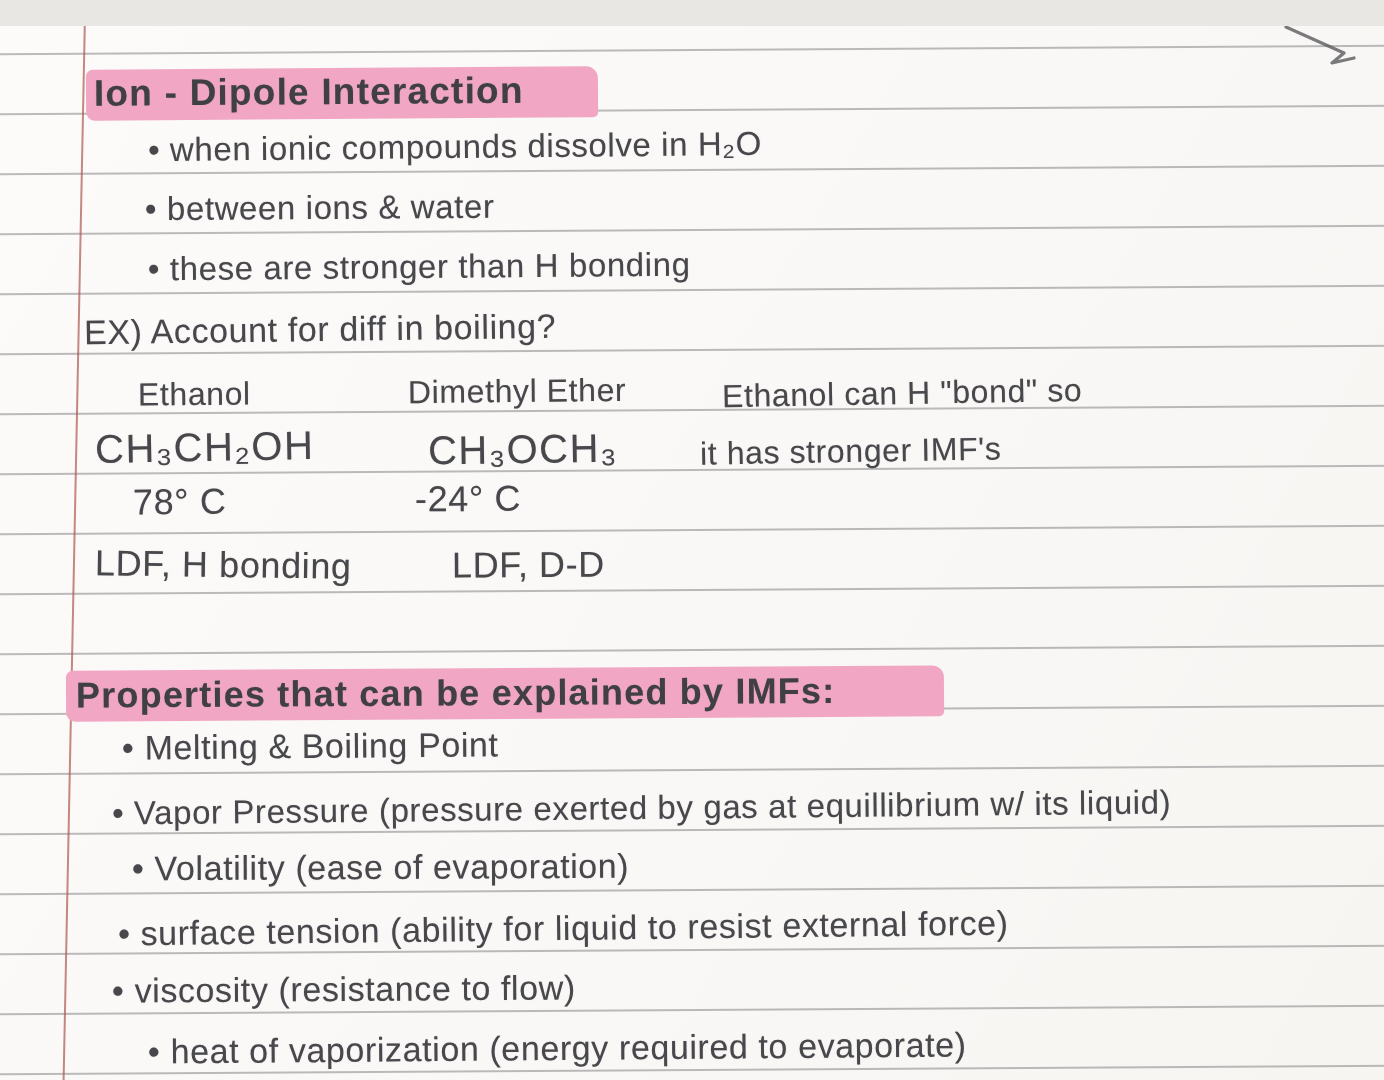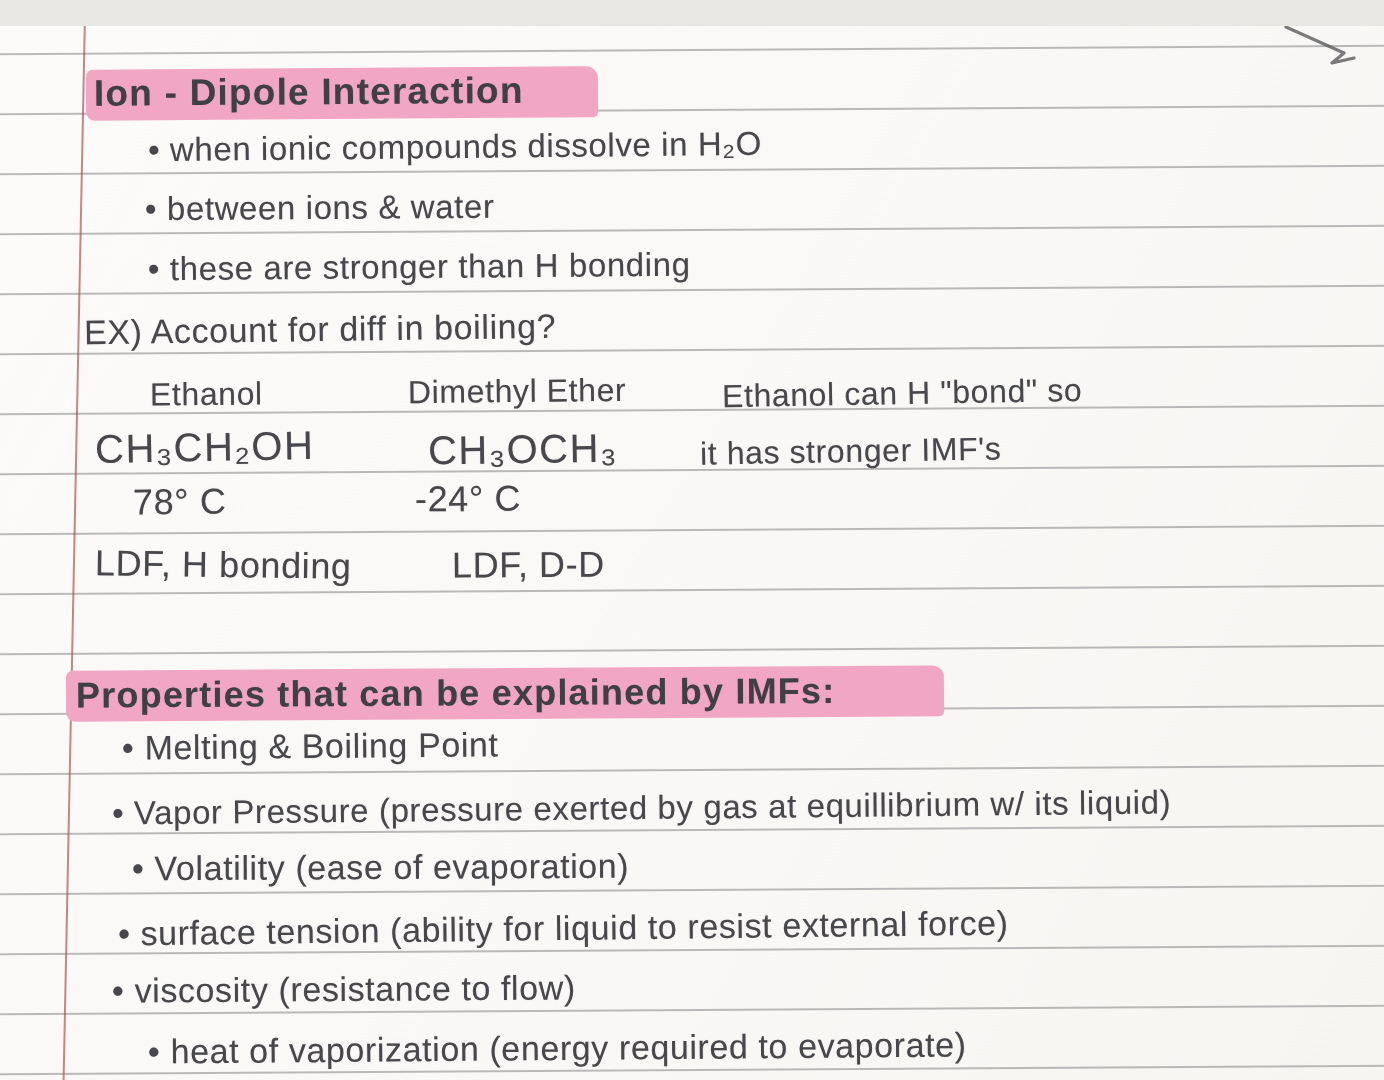--- a/index.html
+++ b/index.html
@@ -75,21 +75,21 @@
               padding:3px 12px 5px 8px; background:#f1a7c4; transform:rotate(-0.4deg);">Ion - Dipole Interaction</div>
 
   <div class="hw" style="left:148px; top:102px; font-size:33px; transform:rotate(-0.6deg);">• when ionic compounds dissolve in H₂O</div>
 
   <div class="hw" style="left:145px; top:163px; font-size:33px; transform:rotate(-0.4deg);">• between ions &amp; water</div>
 
   <div class="hw" style="left:148px; top:222px; font-size:33px; transform:rotate(-0.5deg);">• these are stronger than H bonding</div>
 
   <div class="hw" style="left:84px; top:284px; font-size:34px; transform:rotate(-0.8deg);">EX) Account for diff in boiling?</div>
 
-  <div class="hw" style="left:150px; top:350px; font-size:32px; transform:rotate(-0.5deg);">Ethanol</div>
+  <div class="hw" style="left:138px; top:350px; font-size:32px; transform:rotate(-0.5deg);">Ethanol</div>
   <div class="hw" style="left:408px; top:347px; font-size:32px; transform:rotate(-0.6deg);">Dimethyl Ether</div>
   <div class="hw" style="left:722px; top:349px; font-size:32px; transform:rotate(-1deg);">Ethanol can H "bond" so</div>
 
   <div class="hw formula" style="left:95px; top:398px; font-size:40px; transform:rotate(-1deg);">CH₃CH₂OH</div>
   <div class="hw formula" style="left:428px; top:400px; font-size:40px; transform:rotate(-0.8deg);">CH₃OCH₃</div>
   <div class="hw" style="left:700px; top:407px; font-size:32px; transform:rotate(-1deg);">it has stronger IMF's</div>
 
   <div class="hw" style="left:133px; top:455px; font-size:36px; transform:rotate(-0.5deg);">78° C</div>
   <div class="hw" style="left:415px; top:452px; font-size:36px; transform:rotate(-0.4deg);">-24° C</div>
 

